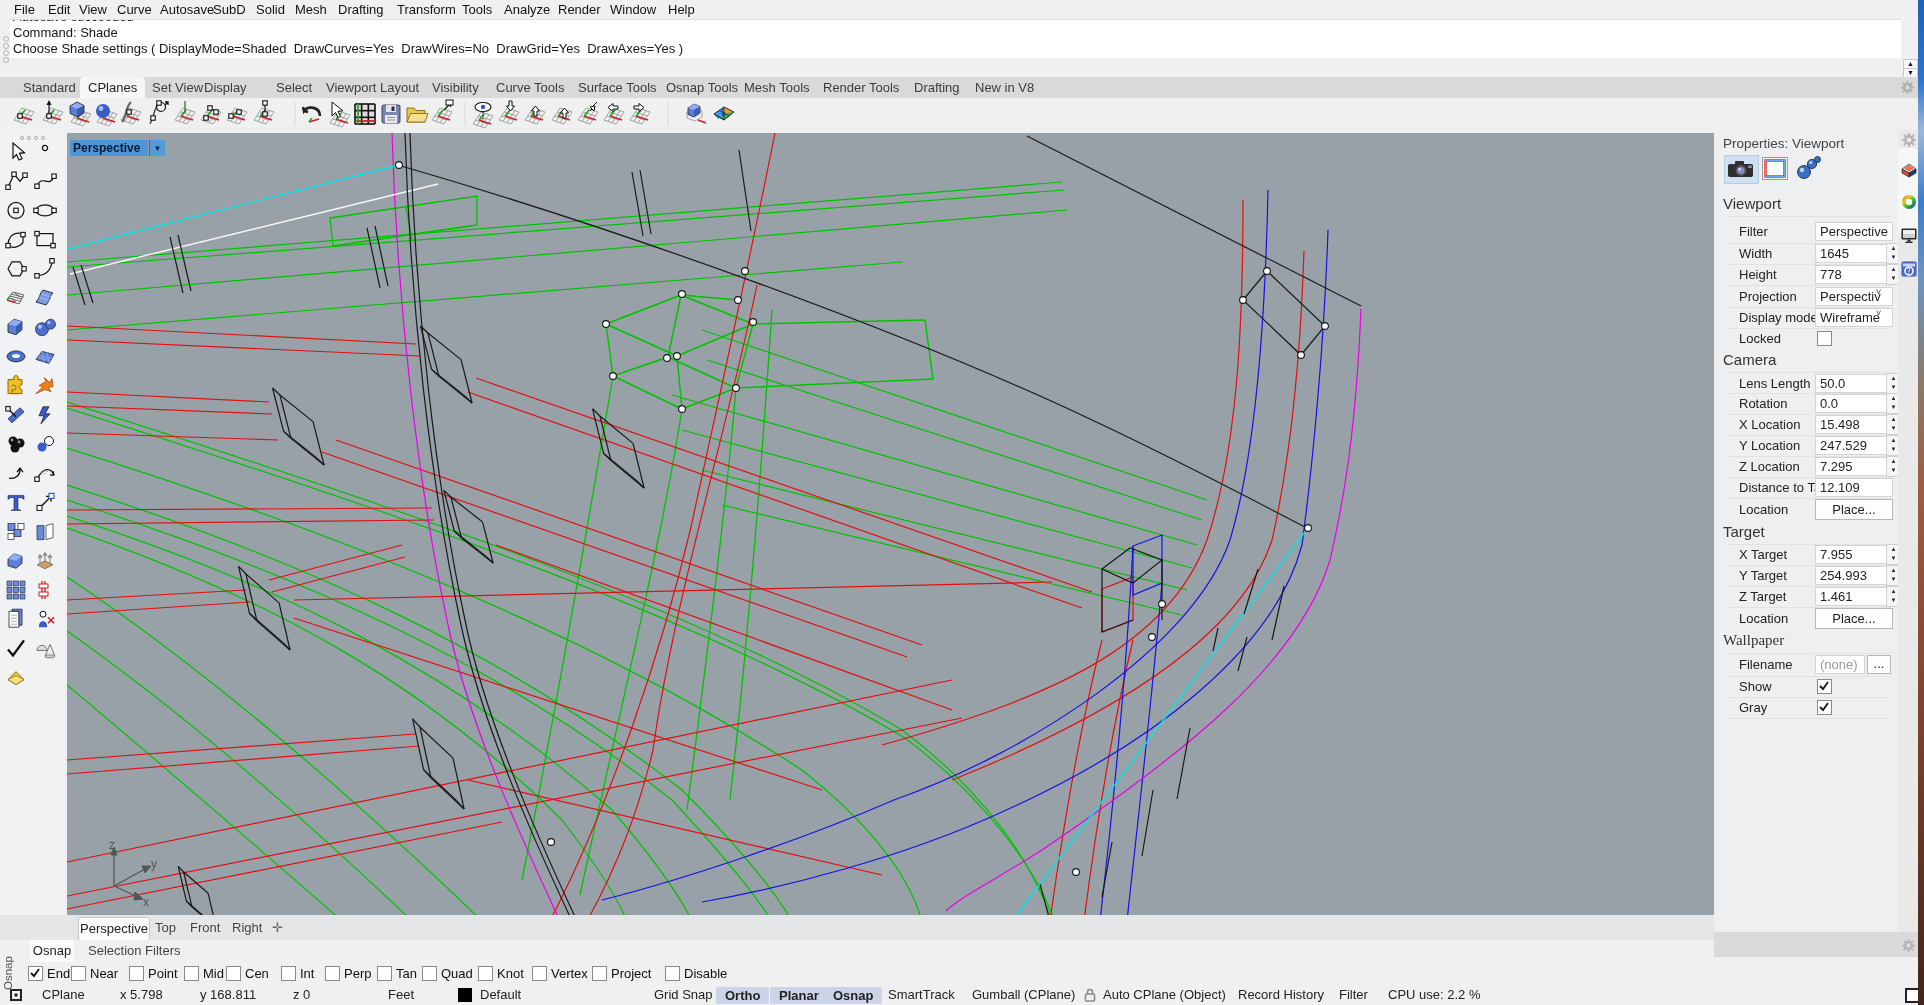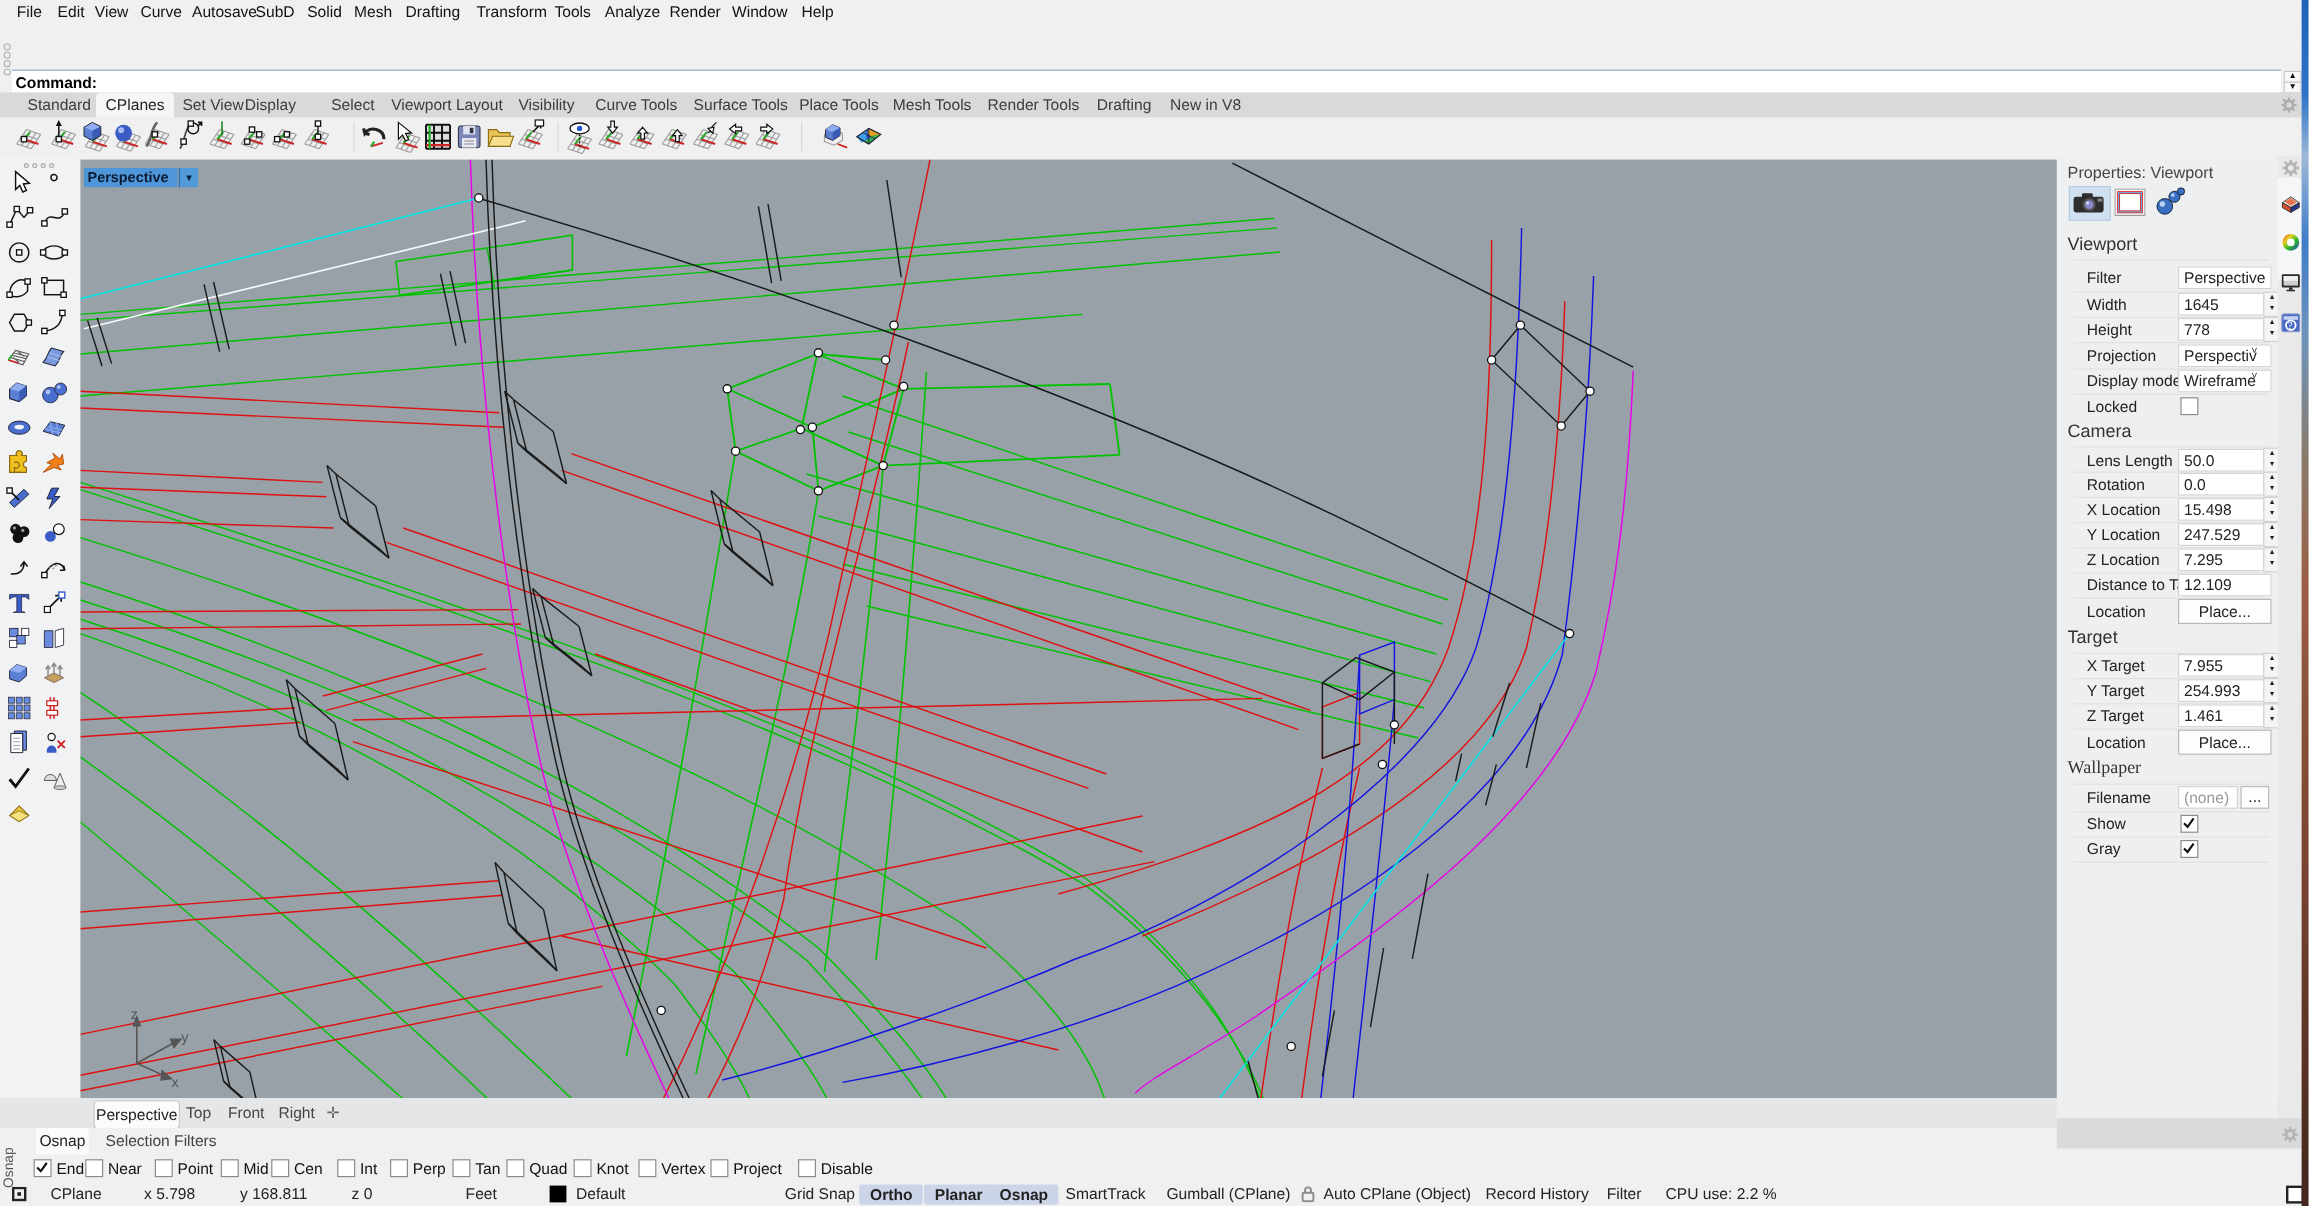--- a/index.html
+++ b/index.html
@@ -67,38 +67,40 @@
       <span style="left:558px">Render</span>
       <span style="left:610px">Window</span>
       <span style="left:668px">Help</span>
   </div>
 
   <div id="cmdwrap" class="abs">
     <div class="grip" style="top:17px"></div>
       <div class="grip" style="top:24px"></div>
       <div class="grip" style="top:31px"></div>
       <div class="grip" style="top:38px"></div>
-    <div id="cmdline">
-        <b style="position:absolute;left:3px;top:2px;">Command:</b>
-      </div>
+    <div id="cmdhist">
+      <div style="position:absolute;left:3px;top:-11px;">Autosave succeeded</div>
+      <div style="position:absolute;left:3px;top:5px;">Command: Shade</div>
+      <div style="position:absolute;left:3px;top:21px;">Choose Shade settings ( DisplayMode=Shaded&nbsp; DrawCurves=Yes&nbsp; DrawWires=No&nbsp; DrawGrid=Yes&nbsp; DrawAxes=Yes )</div>
+    </div>
     <div style="position:absolute;left:1903px;top:40px;width:13px;height:8px;background:#f8f8f8;border:1px solid #c8c8c8;font-size:7px;line-height:8px;text-align:center;color:#111;">▲</div>
     <div style="position:absolute;left:1903px;top:49px;width:13px;height:8px;background:#f8f8f8;border:1px solid #c8c8c8;font-size:7px;line-height:8px;text-align:center;color:#111;">▼</div>
   </div>
 
   <div id="tabrow" class="abs">
     <span class="tab" style="left:15px">Standard</span>
     <span class="tab sel" style="left:80px">CPlanes</span>
     <span class="tab" style="left:144px">Set View</span>
     <span class="tab" style="left:196px">Display</span>
     <span class="tab" style="left:268px">Select</span>
     <span class="tab" style="left:318px">Viewport Layout</span>
     <span class="tab" style="left:424px">Visibility</span>
     <span class="tab" style="left:488px">Curve Tools</span>
     <span class="tab" style="left:570px">Surface Tools</span>
-    <span class="tab" style="left:658px">Place Tools</span>
+    <span class="tab" style="left:658px">Osnap Tools</span>
     <span class="tab" style="left:736px">Mesh Tools</span>
     <span class="tab" style="left:815px">Render Tools</span>
     <span class="tab" style="left:906px">Drafting</span>
     <span class="tab" style="left:967px">New in V8</span>
     <svg style="position:absolute;left:1901px;top:4px" width="13" height="13" viewBox="0 0 13 13">
         <circle cx="6.5" cy="6.5" r="3.4" fill="none" stroke="#aeaeae" stroke-width="2.4"></circle>
         <g stroke="#aeaeae" stroke-width="1.8">
           <line x1="6.5" y1="0" x2="6.5" y2="3"></line>
           <line x1="6.5" y1="10" x2="6.5" y2="13"></line>
           <line x1="0" y1="6.5" x2="3" y2="6.5"></line>

